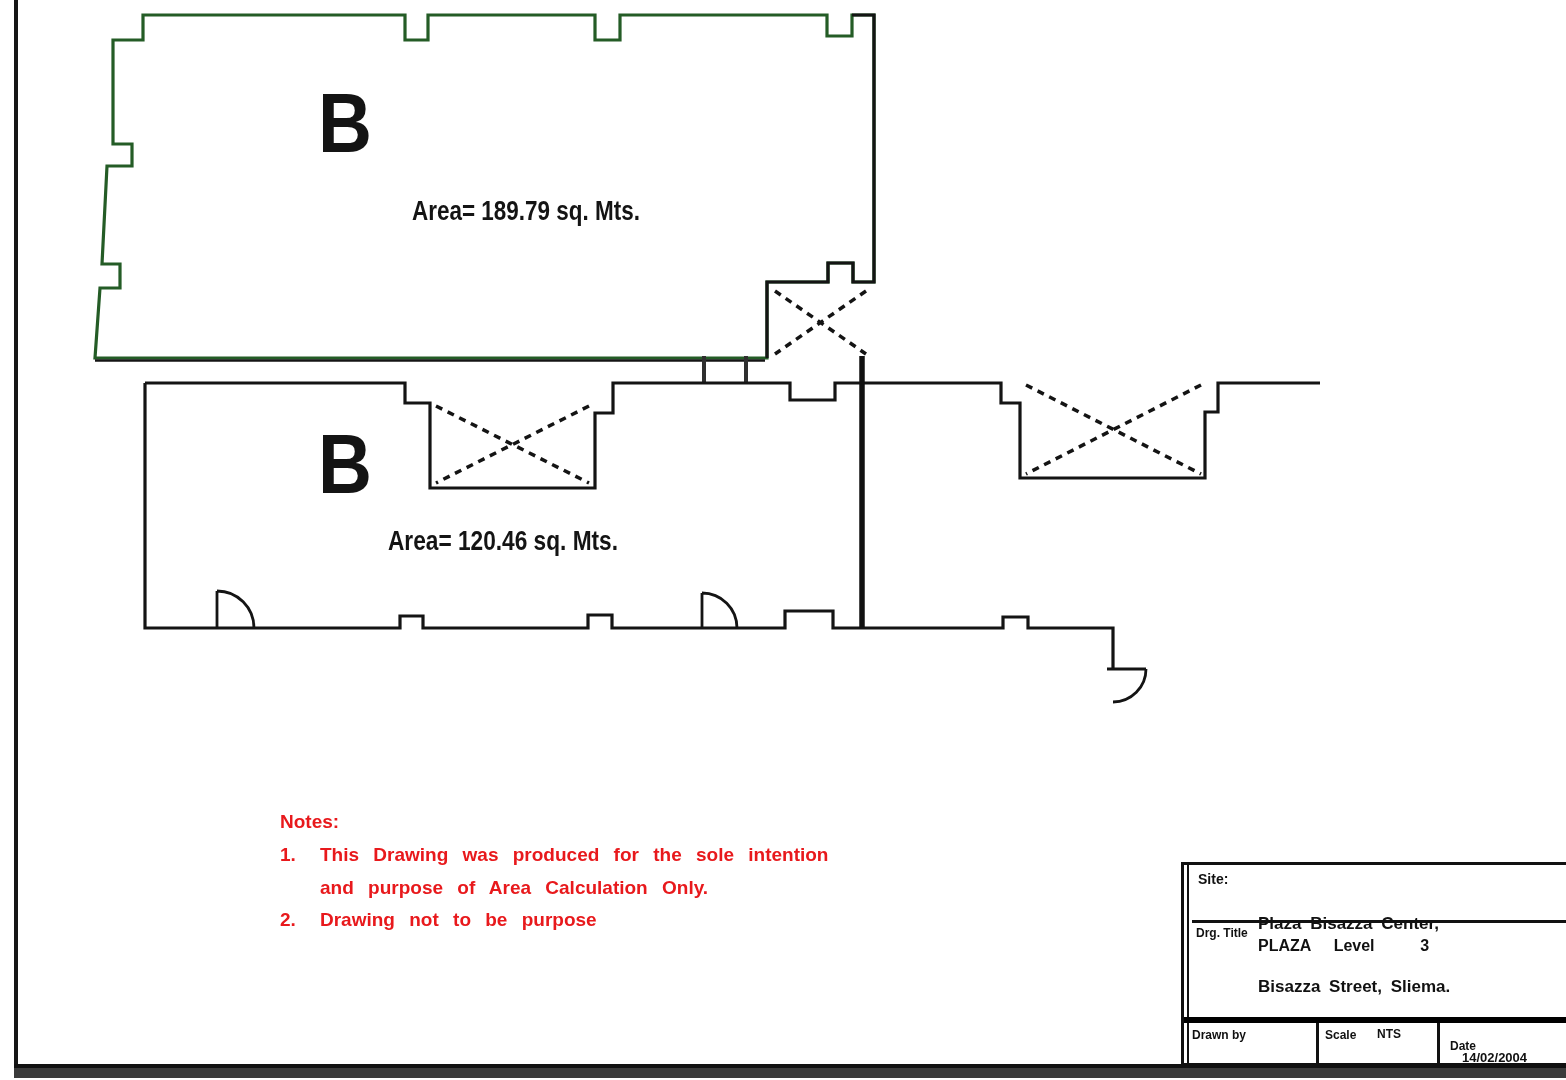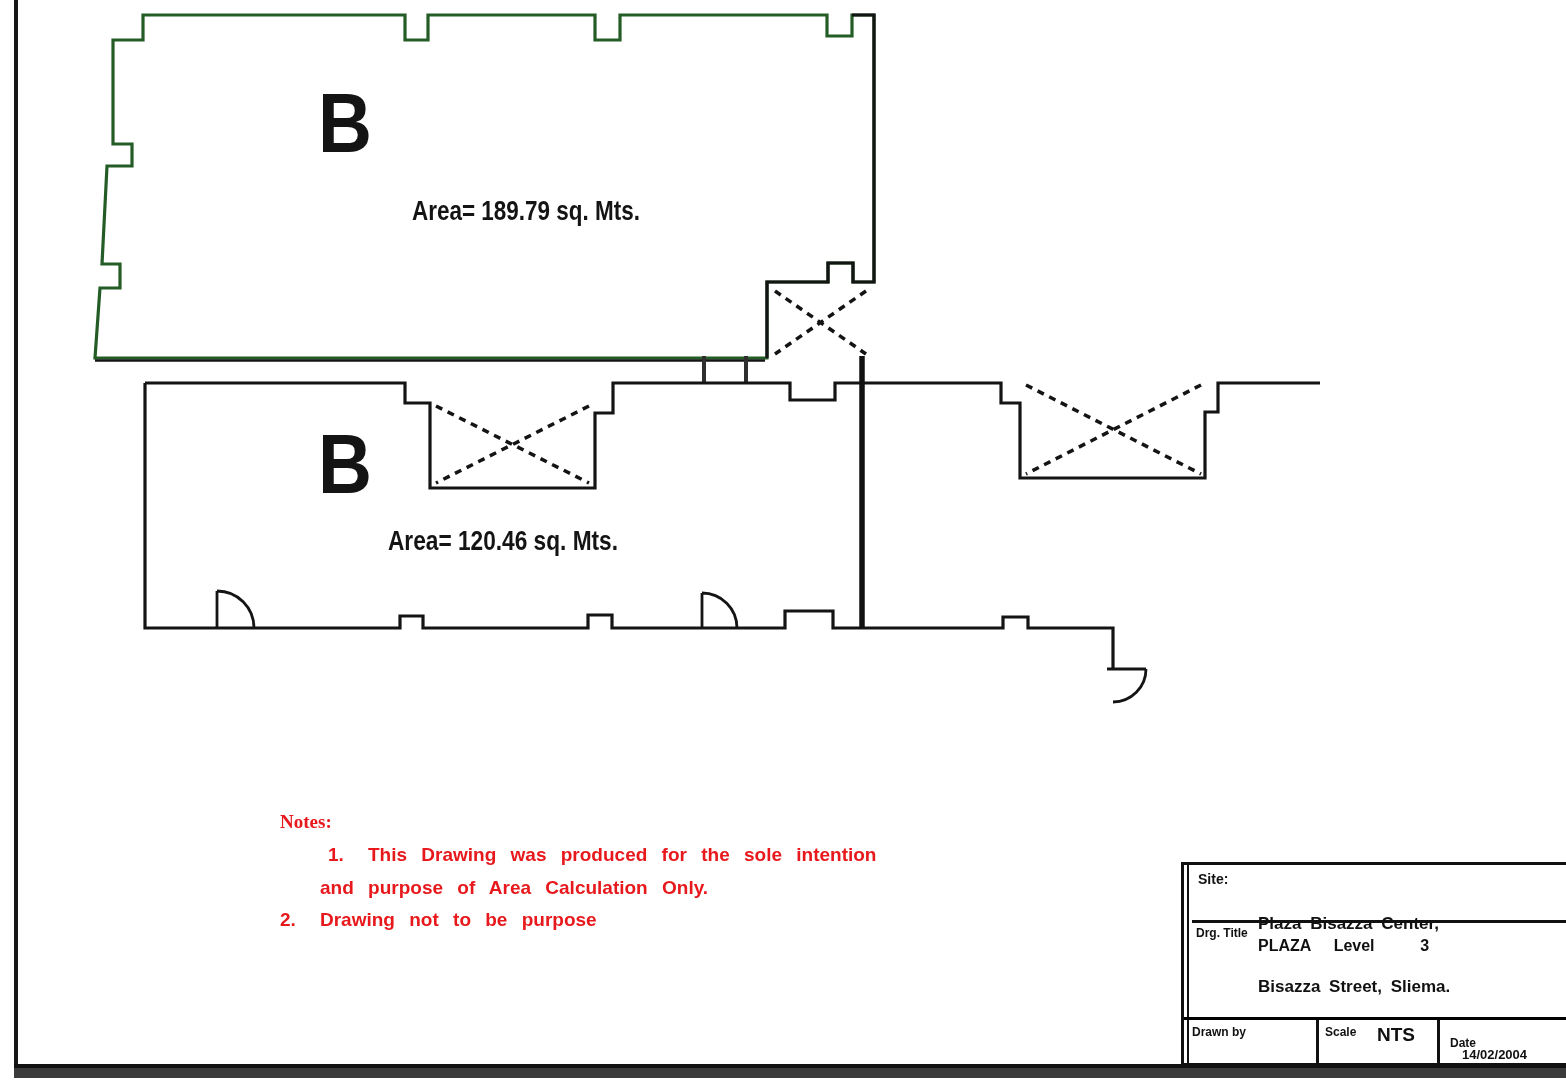--- a/index.html
+++ b/index.html
@@ -7,48 +7,48 @@
     position:relative;width:1566px;height:1080px;background:#ffffff;
     font-family:"Liberation Sans",sans-serif;overflow:hidden;
   }
   svg{position:absolute;left:0;top:0;}
   .plan-text{font-family:"Liberation Sans",sans-serif;font-weight:700;fill:#141414;}
   
   .notes{position:absolute;left:280px;top:810px;width:600px;color:#e8191c;
     font-weight:700;font-size:19px;line-height:1;}
   .notes .row{position:absolute;left:0;white-space:pre;word-spacing:9px;}
   .notes .num{display:inline-block;width:40px;word-spacing:0;}
-  .n-head{top:2px;font-family:Liberation Serif, serif;}
-  .n-l1{top:35px;margin-left:48px;}
+  .n-head{top:2px;}
+  .n-l1{top:35px;}
   .n-l2{top:68px;padding-left:40px;}
   .n-l3{top:100px;}
   
   .tb{position:absolute;left:1181px;top:862px;width:385px;height:204px;
       border:3px solid #111;border-right:none;background:#fff;box-sizing:border-box;}
   .tb::before{content:"";position:absolute;left:3px;top:0;bottom:0;width:2px;background:#111;}
   .tb .row{position:absolute;left:8px;right:0;box-sizing:border-box;}
   .tb-r1{top:0;height:55px;}
   .tb-r2{top:55px;height:40px;border-top:3px solid #111;}
   .tb-r3{top:95px;height:57px;border-top:3px solid #111;}
-  .tb-r4{top:152px;height:46px;border-top:3px solid #000000;left:0 !important;}
+  .tb-r4{top:152px;height:46px;border-top:6px solid #000000;left:0 !important;}
   .tb-label{position:absolute;font-size:12px;font-weight:700;color:#111;white-space:pre;}
   .tb-val{position:absolute;font-weight:700;color:#111;white-space:pre;word-spacing:7px;}
   .site-label{left:6px;top:6px;font-size:14px;}
   .site-val{left:66px;top:5px;font-size:17px;line-height:1.25;word-spacing:4px;}
   .title-label{left:4px;top:3px;}
   .title-val{left:66px;top:14px;font-size:16px;}
   .no-label{left:4px;top:9px;}
   .no-val{left:62px;top:20px;font-size:16px;}
   .cell{position:absolute;top:0;bottom:0;}
   .c1{left:0;width:132px;}
   .c2{left:132px;width:121px;border-left:3px solid #111;}
   .c3{left:253px;right:0;border-left:3px solid #111;}
   .drawn-label{left:8px;top:5px;}
   .scale-label{left:6px;top:5px;}
-  .scale-val{left:58px;top:4px;font-size:19px;}
+  .scale-val{left:58px;top:4px;font-size:12px;}
   .date-label{left:10px;top:16px;}
   .date-val{left:22px;top:27px;font-size:13px;word-spacing:0;}
 </style>
 </head>
 <body>
 
 <div class="page">
 
   <svg width="1566" height="1080" viewBox="0 0 1566 1080">
 

